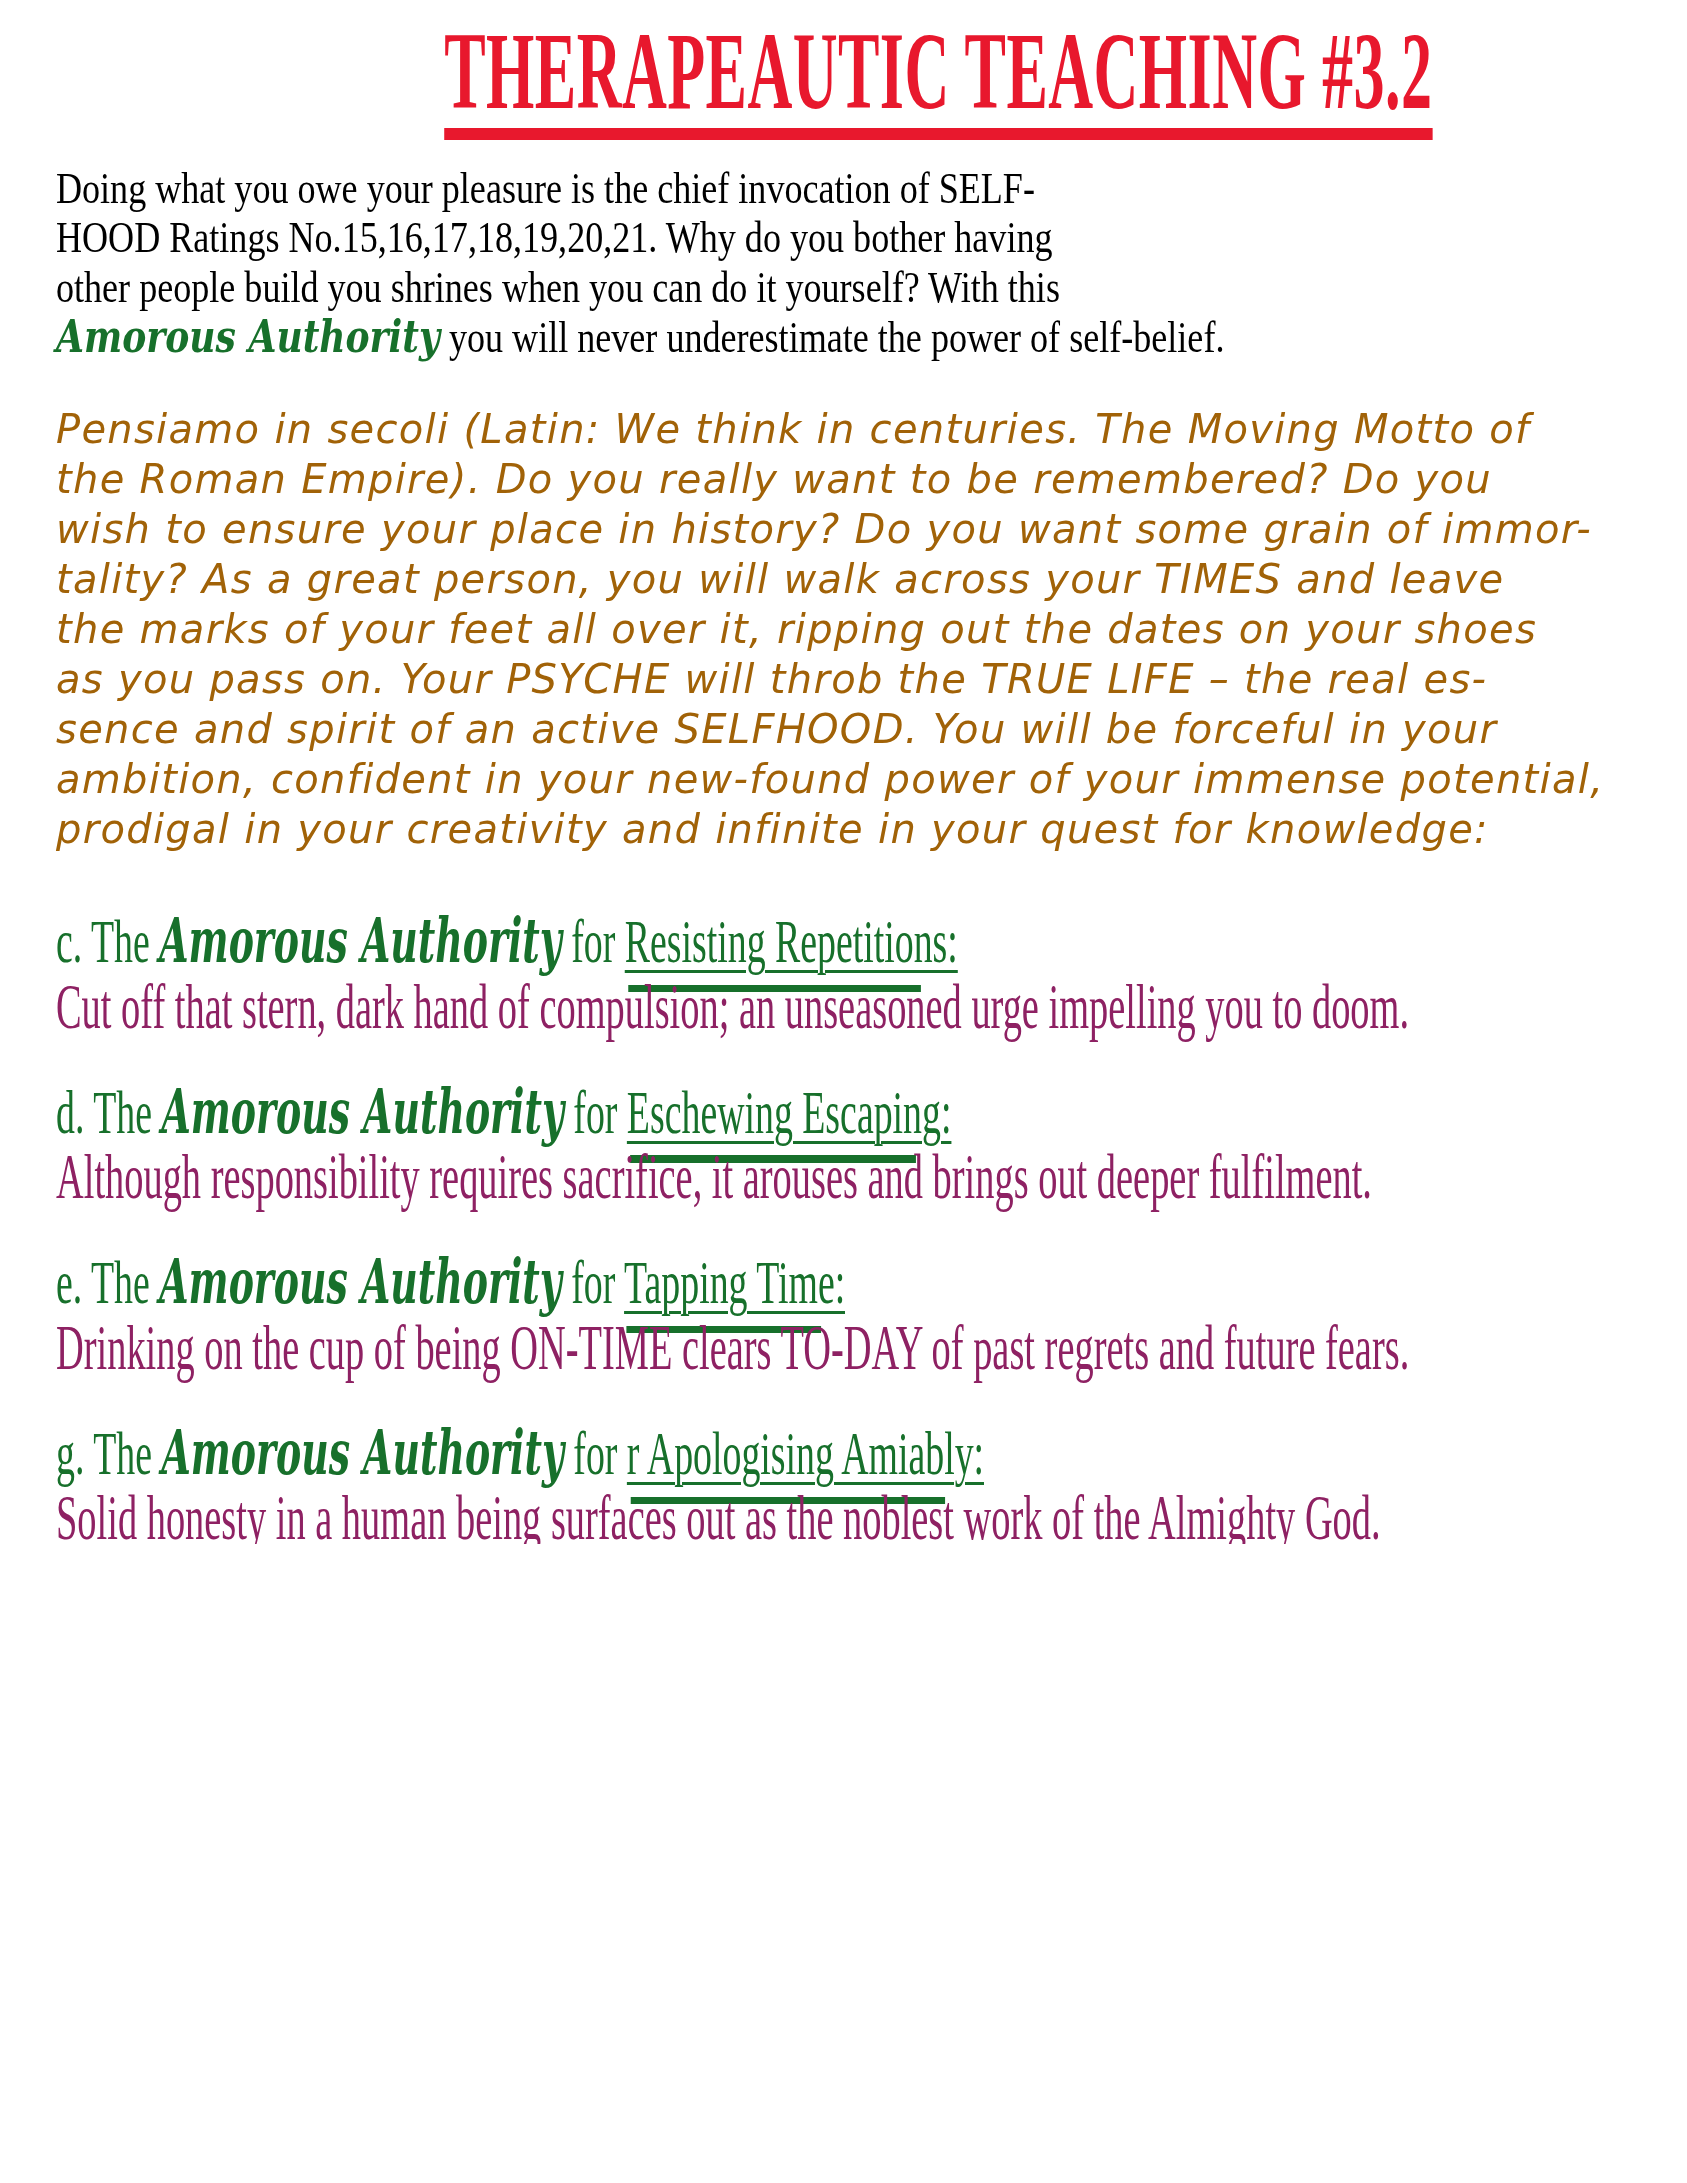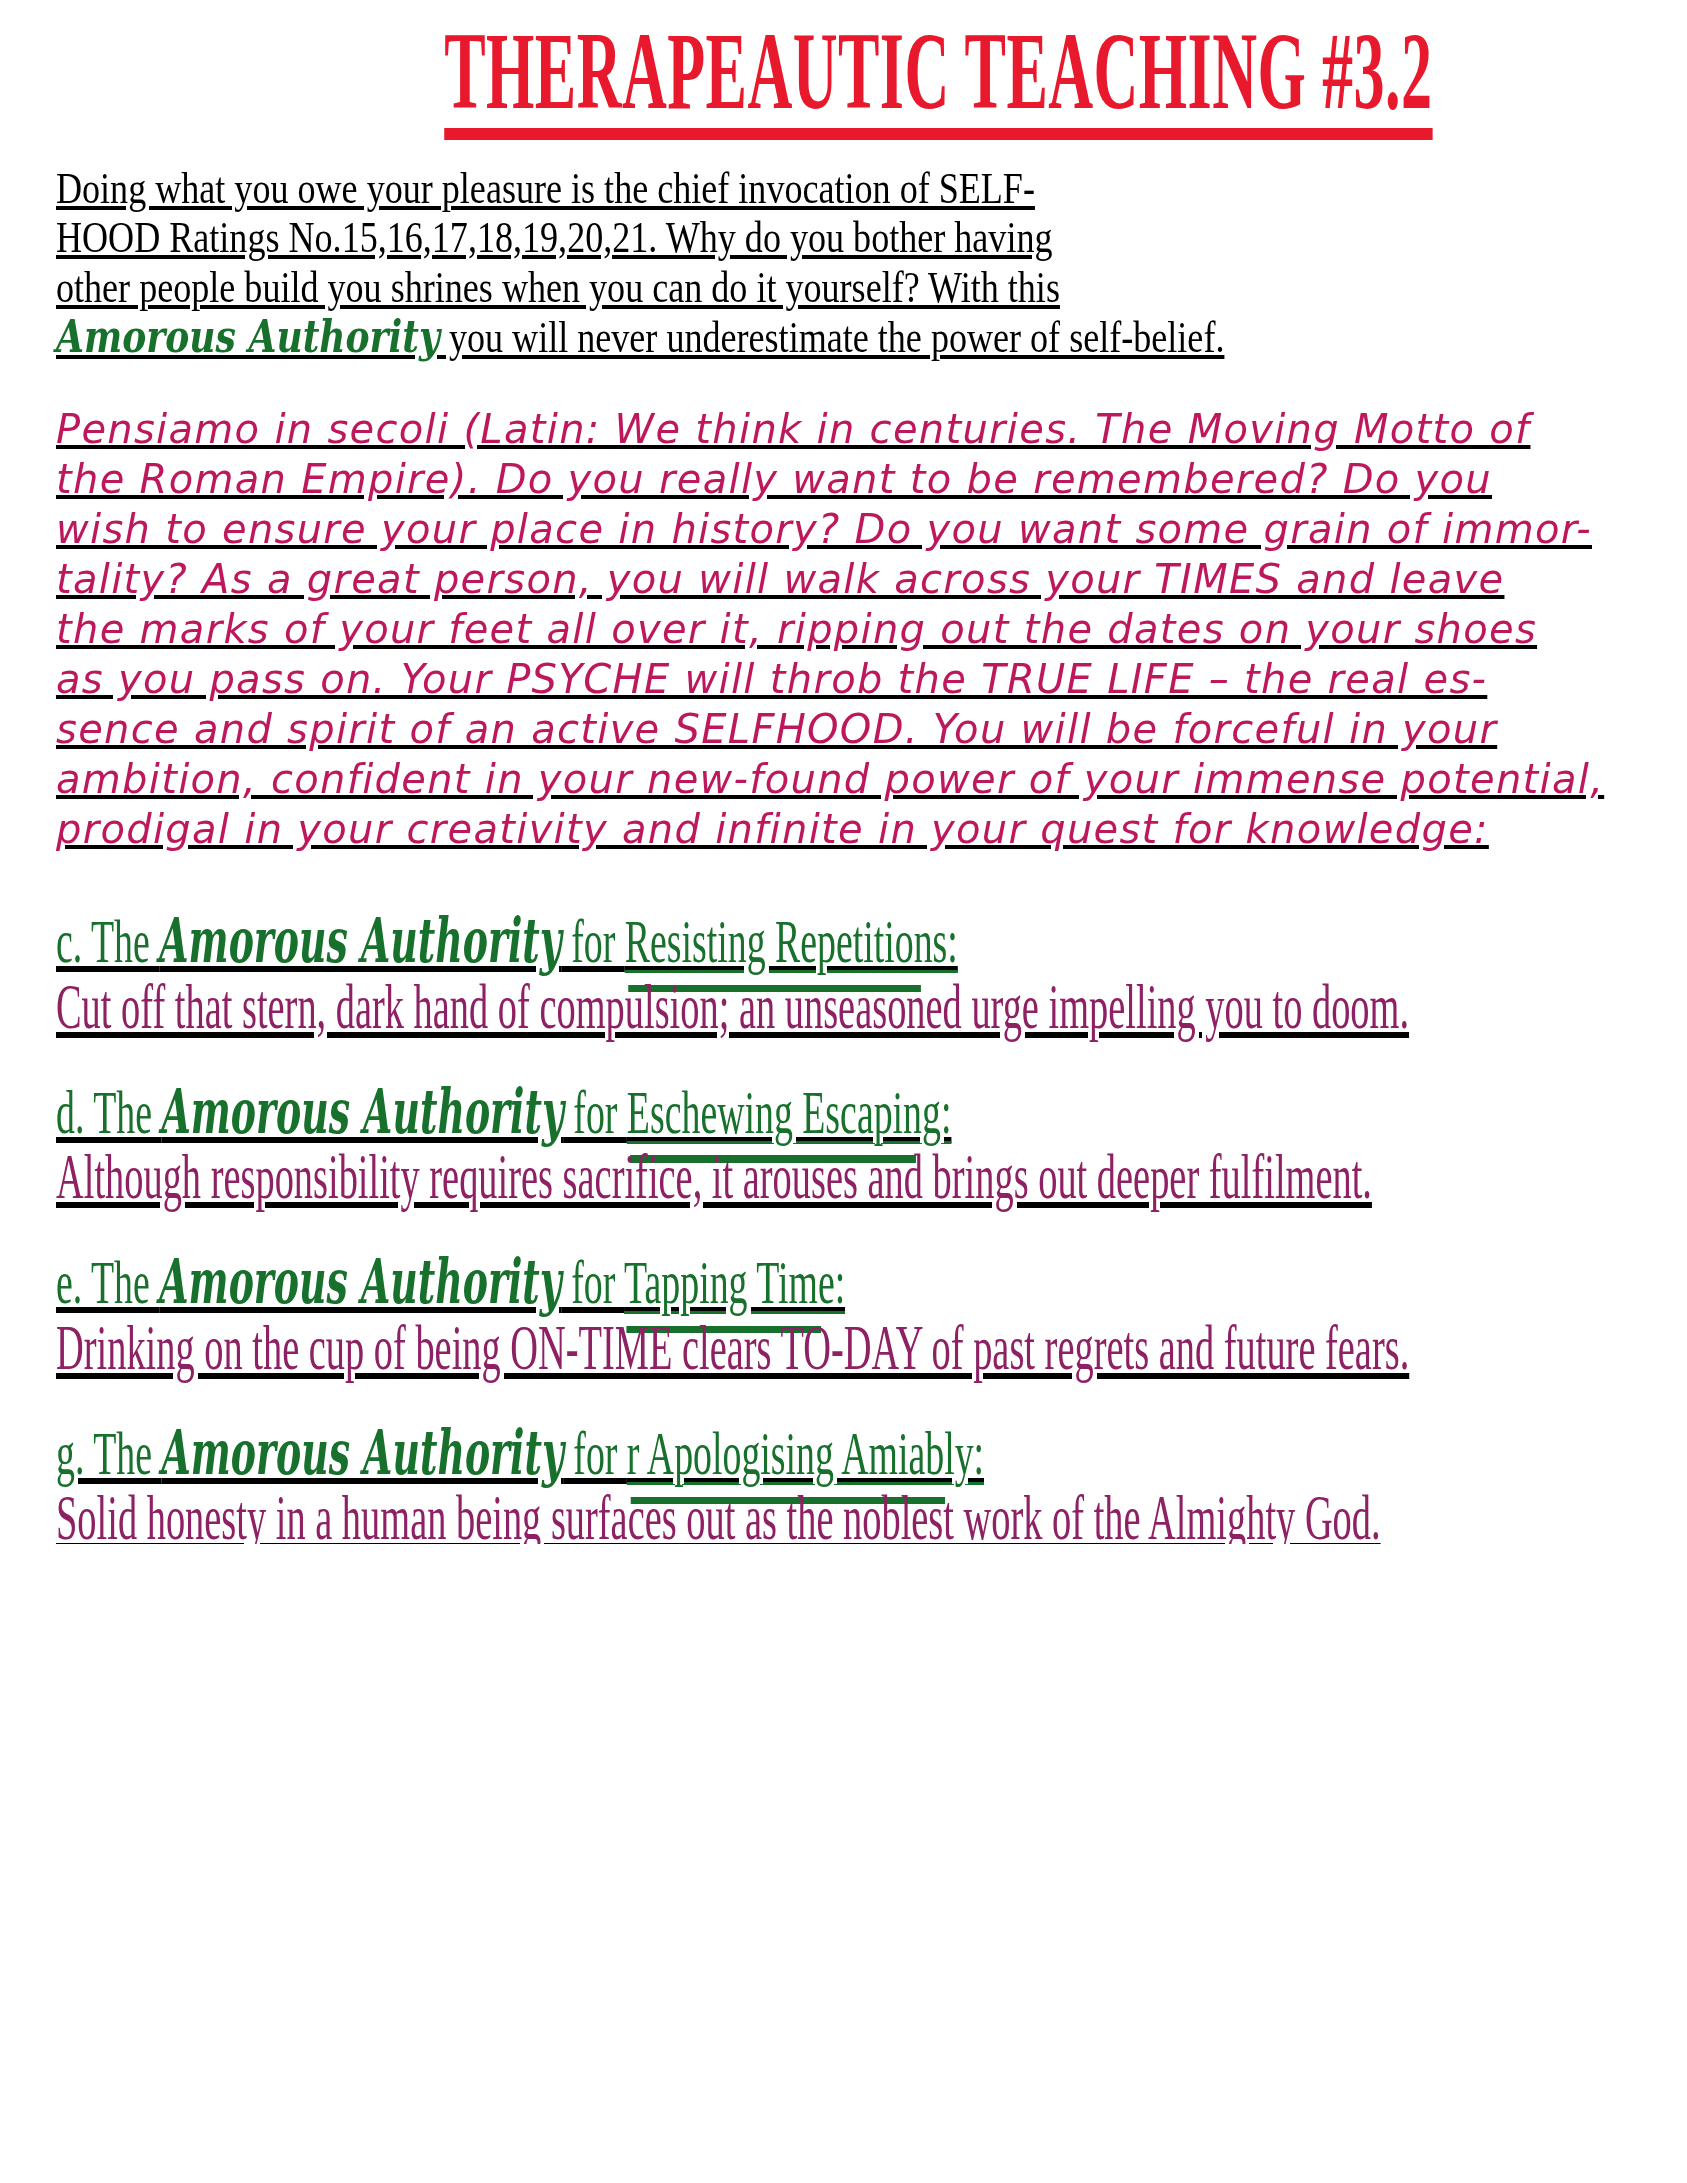--- a/index.html
+++ b/index.html
@@ -5,21 +5,20 @@
   html, body { margin: 0; padding: 0; background: #ffffff; }
   .page {
     position: relative;
     width: 1687px;
     height: 1544px;
     box-sizing: border-box;
     background: #ffffff;
     padding: 14.6px 46px 0 56px;
     overflow: hidden;
     font-family: "Liberation Serif", serif;
-    text-decoration: underline;
   }
   
   .title-wrap { text-align: center; }
   .title {
     display: inline-block;
     transform: scaleX(0.56);
     transform-origin: center top;
     font-family: "Liberation Serif", serif;
     font-weight: bold;
     font-size: 111px;
@@ -47,21 +46,21 @@
   }
   
   .motto {
     margin-top: 42px;
     width: max-content;
     font-family: "DejaVu Sans", sans-serif;
     font-style: italic;
     font-size: 40px;
     line-height: 50px;
     letter-spacing: 1.3px;
-    color: #be185d;
+    color: #a16207;
     white-space: pre-line;
   }
   
   .items { margin-top: 56px; }
   .item { margin-bottom: 42px; }
   .item-header { font-size: 61px; line-height: 1.02; color: #17702b; }
   .sqz62 {
     display: block;
     width: max-content;
     transform: scaleX(0.62);

